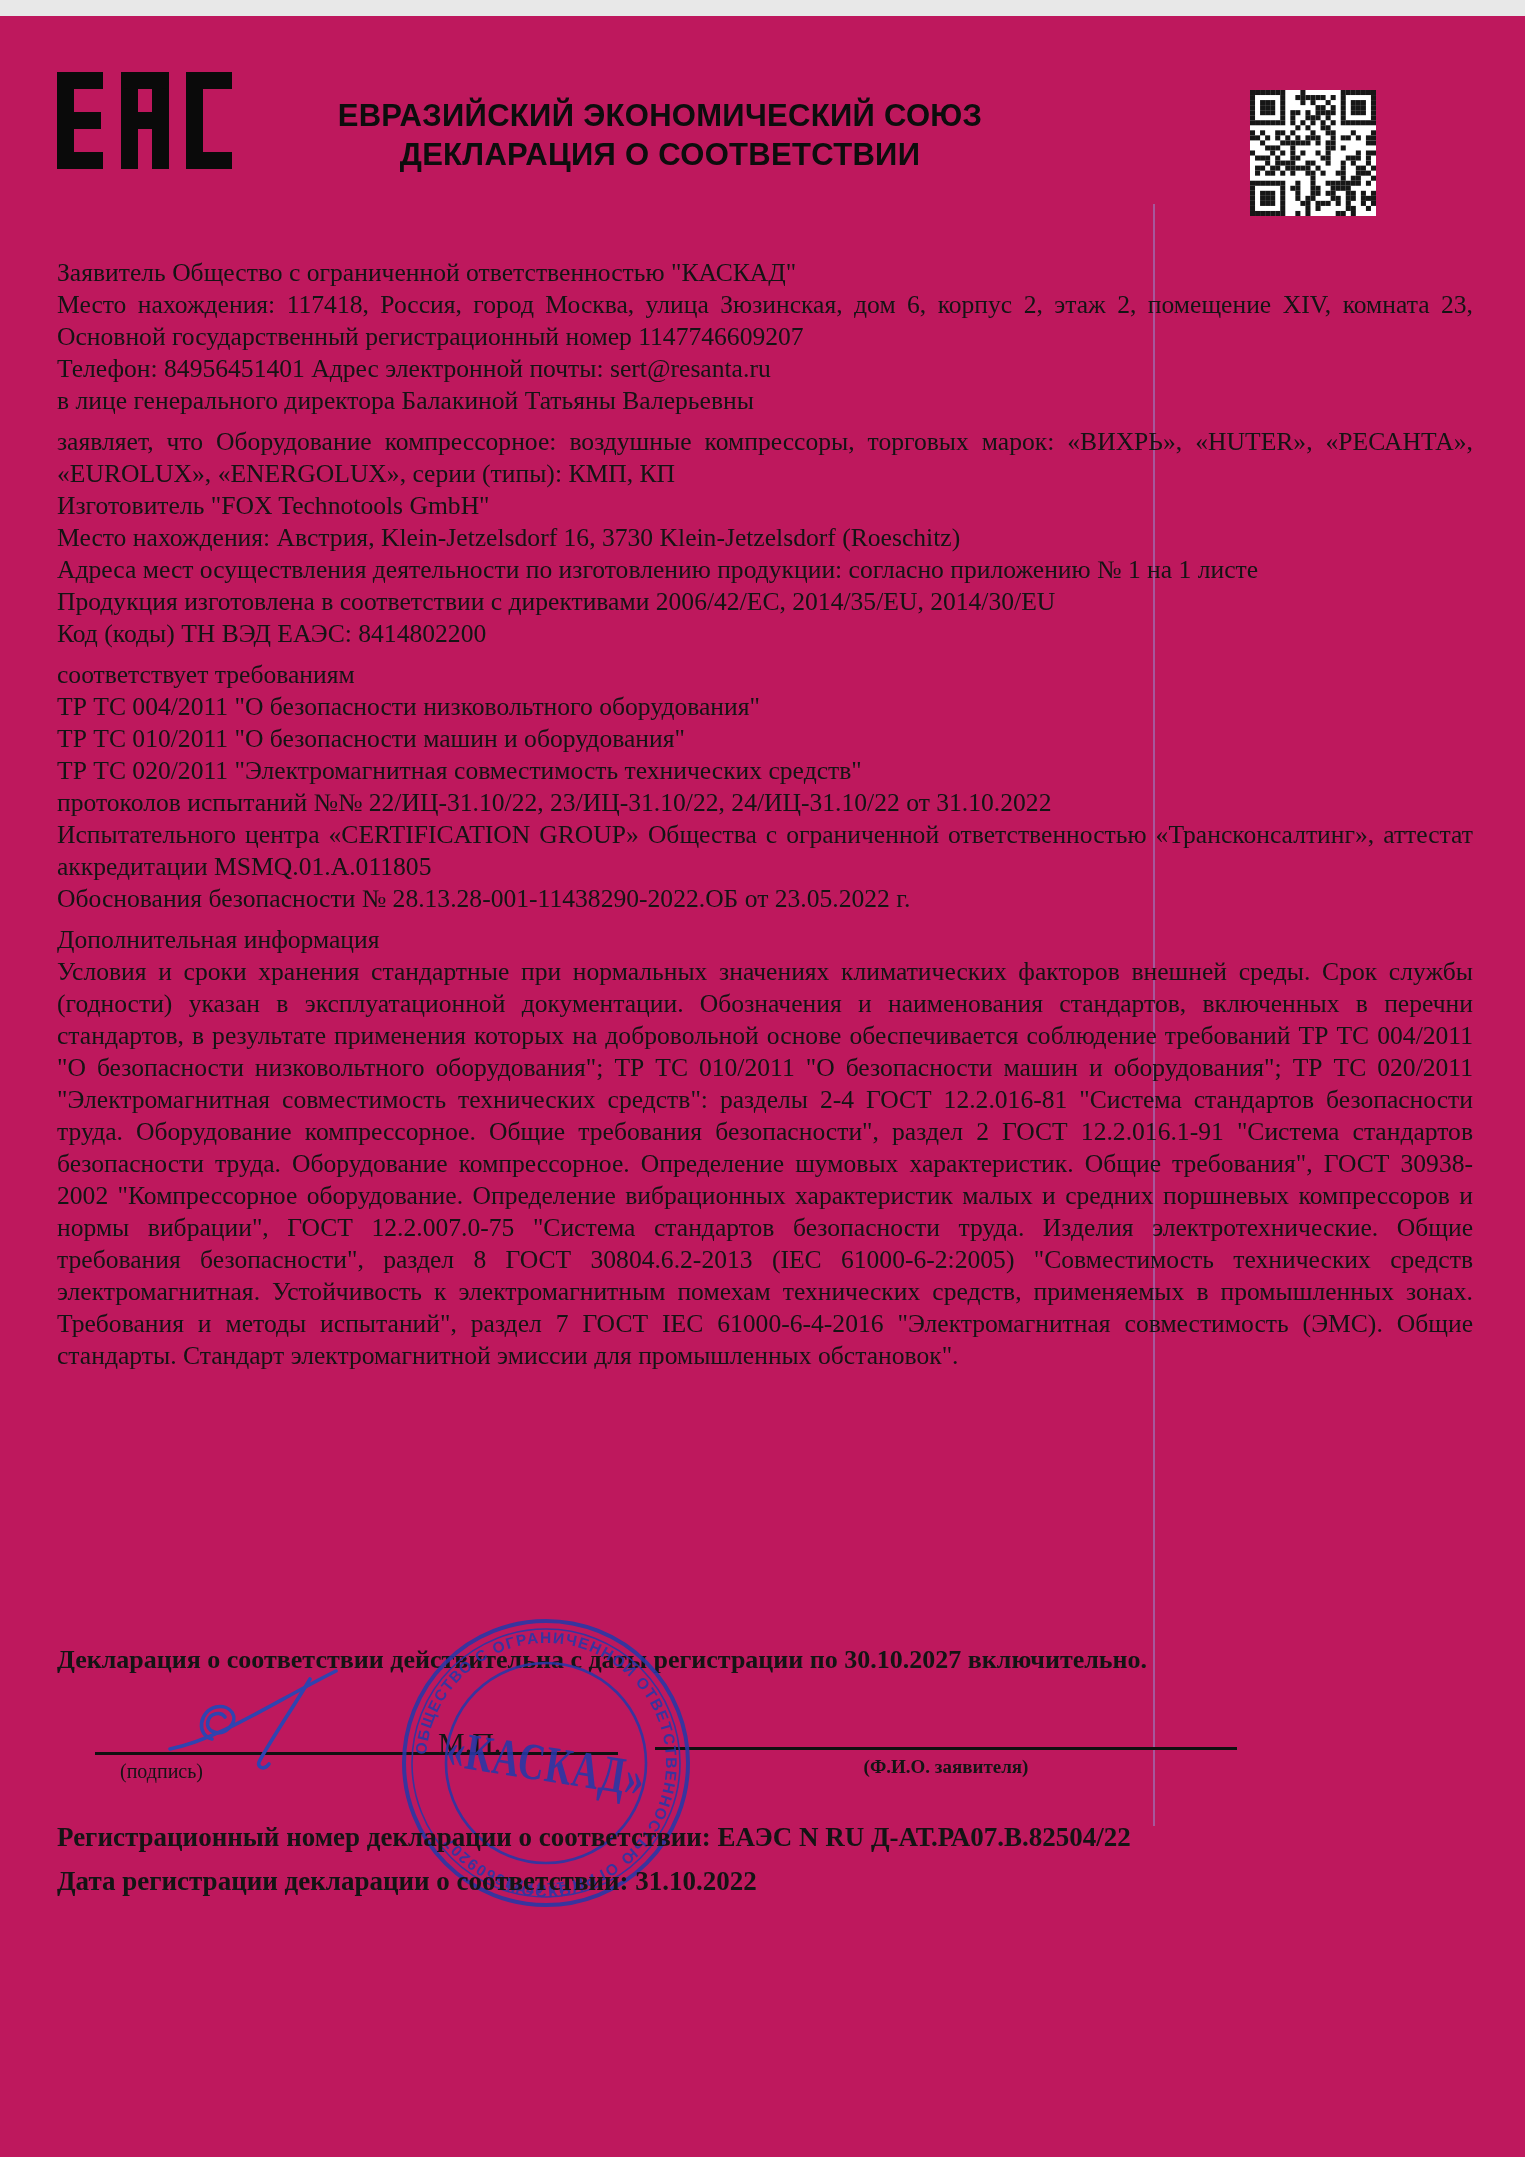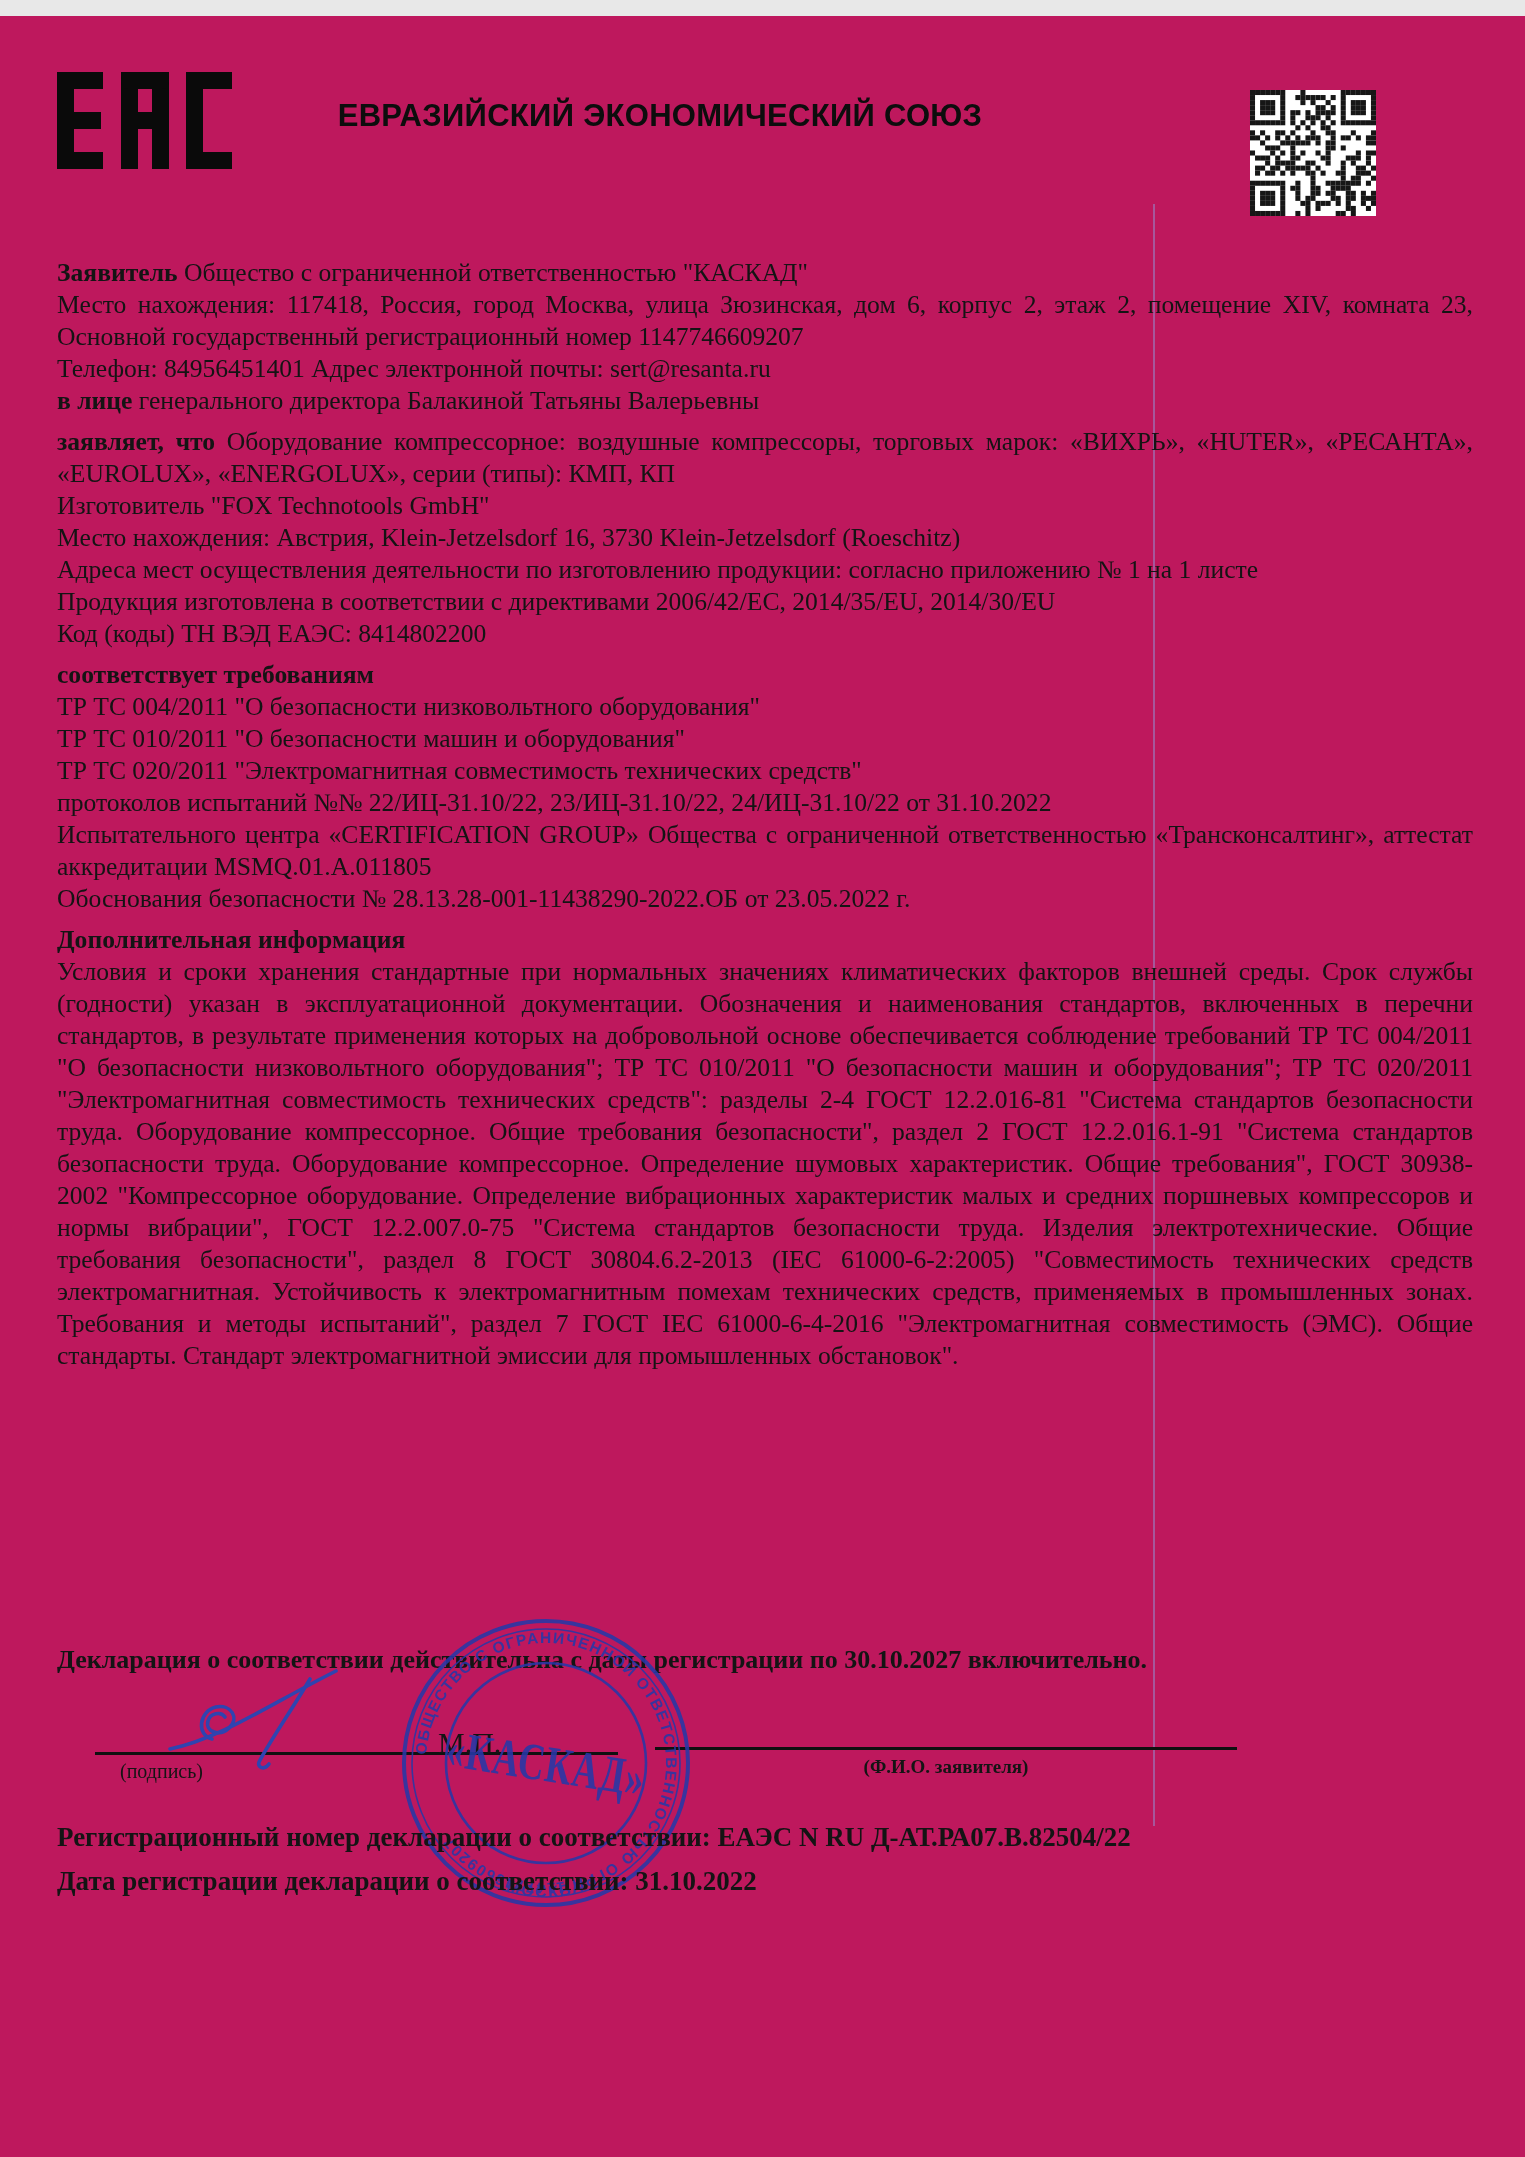--- a/index.html
+++ b/index.html
@@ -14,21 +14,21 @@
   .eac-logo{position:absolute; left:57px; top:56px; width:175px; height:97px;}
   .doc-title{position:absolute; left:280px; top:80px; width:760px; text-align:center;
     font-family:"Liberation Sans", sans-serif; font-weight:bold; font-size:31px; line-height:39px;
     color:#0d0d0d; letter-spacing:0.3px;}
   .qr{position:absolute; left:1250px; top:74px; width:126px; height:126px;}
   
   .doc-body{position:absolute; left:57px; top:241px; width:1416px;
     font-size:25.6px; line-height:32px; text-align:justify;}
   .para{margin:0;}
   .para.gap{margin-top:9px;}
-  .para b{font-weight:bold;}
+  .para b{font-weight:normal;}
   
   .validity{position:absolute; left:57px; top:1628px; width:1416px;
     font-size:26px; font-weight:bold; line-height:32px;}
   .sig-line-left{position:absolute; left:95px; top:1736px; width:523px; height:3px; background:#101010;}
   .sig-label{position:absolute; left:120px; top:1744px; width:160px; 
     font-size:20px;}
   .mp-mark{position:absolute; left:438px; top:1710px; font-size:30px;}
   .fio-name{position:absolute; left:655px; top:1684px; width:585px; text-align:center; font-size:26px;}
   .sig-line-right{position:absolute; left:655px; top:1731px; width:582px; height:3px; background:#101010;}
   .fio-label{position:absolute; left:655px; top:1740px; width:582px; text-align:center;
@@ -56,20 +56,21 @@
       <rect x="64" y="0" width="48" height="17" rx="7"></rect>
       <rect x="64" y="40" width="48" height="17"></rect>
       <rect x="129" y="0" width="17" height="97"></rect>
       <rect x="129" y="0" width="46" height="17"></rect>
       <rect x="129" y="80" width="46" height="17"></rect>
     </g>
   </svg>
 
   <div class="doc-title">
     <div>ЕВРАЗИЙСКИЙ ЭКОНОМИЧЕСКИЙ СОЮЗ</div>
+    <div>ДЕКЛАРАЦИЯ О СООТВЕТСТВИИ</div>
   </div>
 
   <svg class="qr" viewBox="0 0 125 125" aria-hidden="true">
     <rect x="0" y="0" width="125" height="125" fill="#ffffff"></rect>
     <g id="qr-modules" fill="#161616">
         <rect x="0" y="0" width="5" height="5"></rect>
         <rect x="5" y="0" width="5" height="5"></rect>
         <rect x="10" y="0" width="5" height="5"></rect>
         <rect x="15" y="0" width="5" height="5"></rect>
         <rect x="20" y="0" width="5" height="5"></rect>

